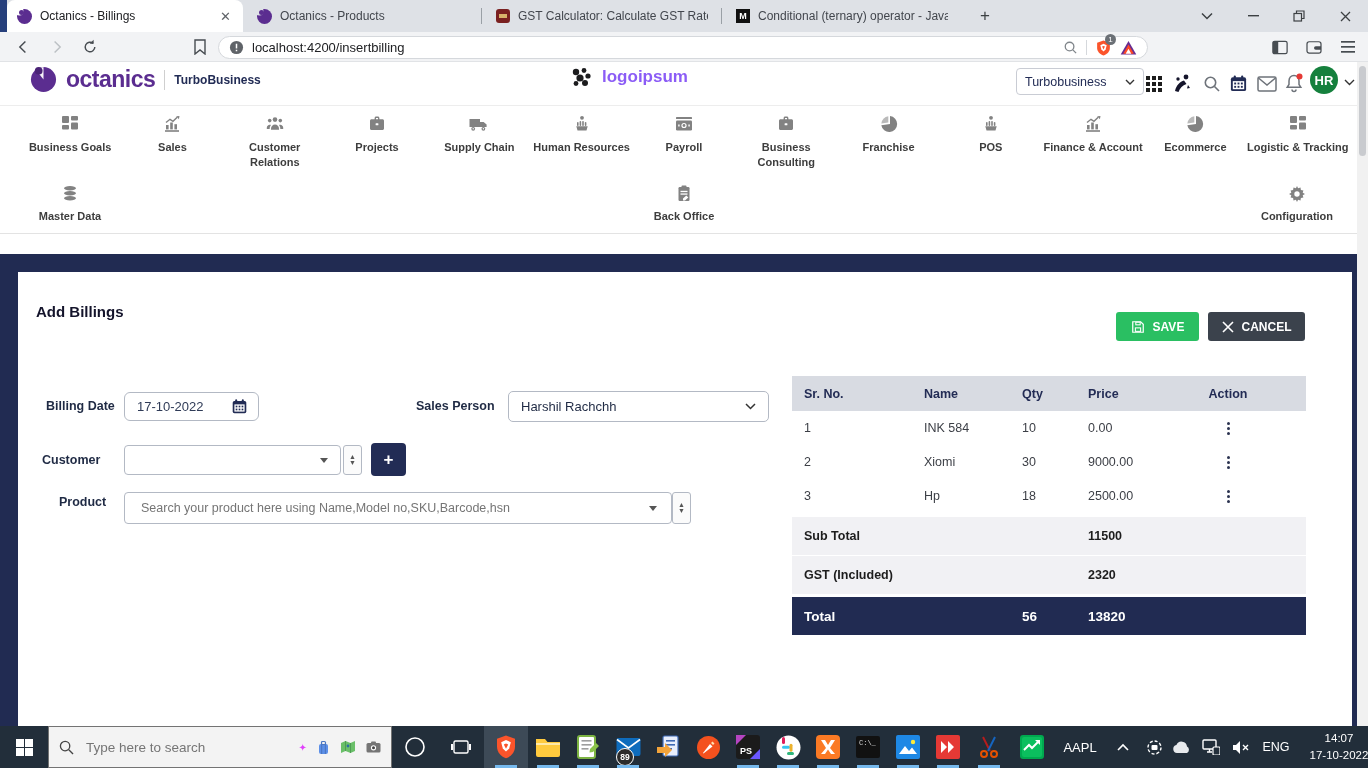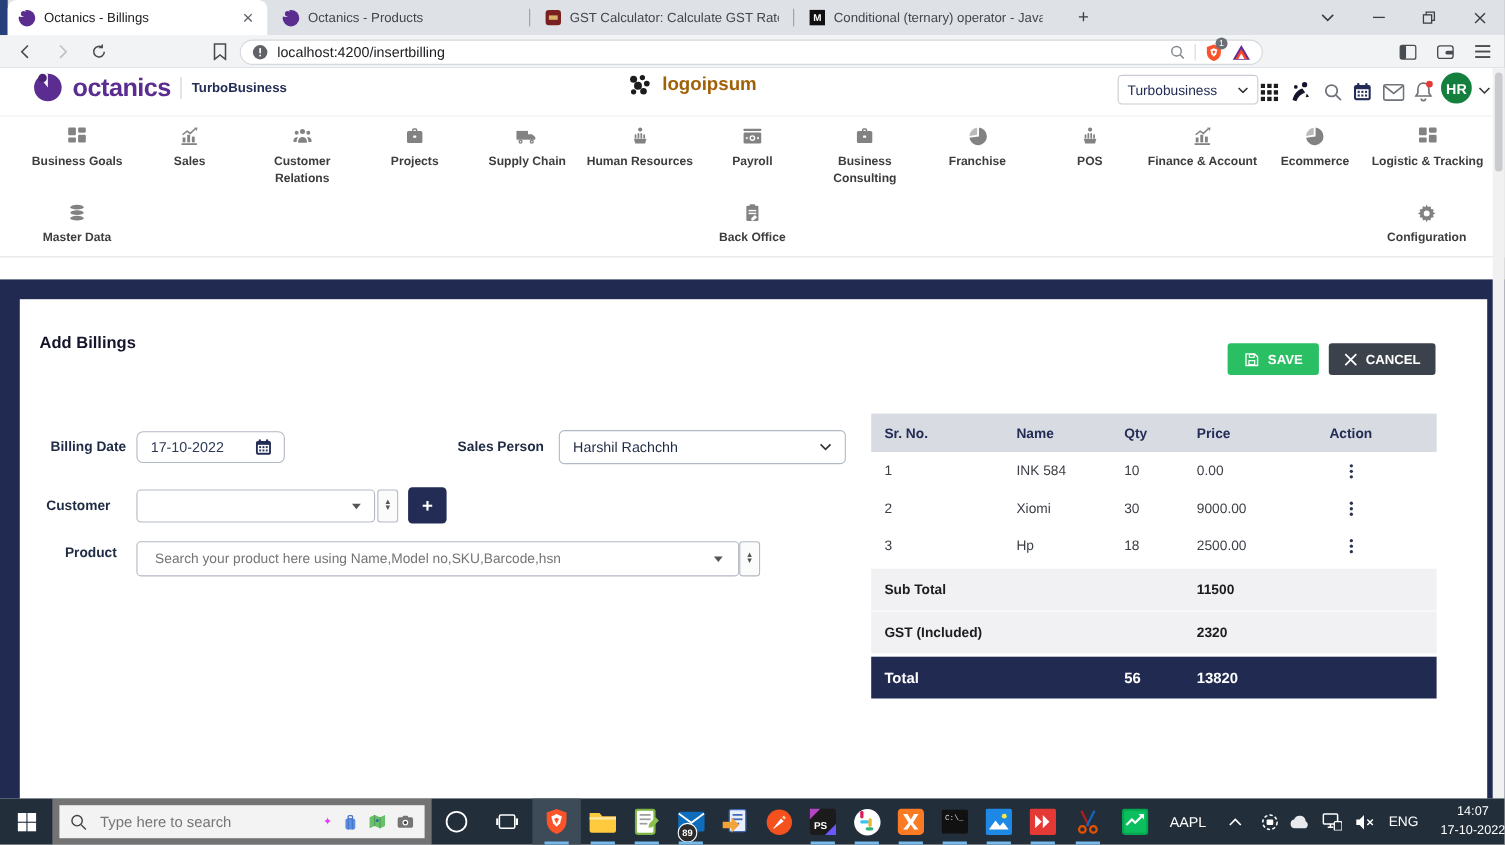--- a/index.html
+++ b/index.html
@@ -39,21 +39,21 @@
   .urltext{font-size:13px;color:#202124;flex:1;}
   .pilldiv{width:1px;height:15px;background:#d5d8dc;}
   .badge1{position:absolute;right:-4px;top:-5px;background:#6b7076;color:#fff;border-radius:50%;
         width:11px;height:11px;font-size:8px;display:flex;align-items:center;justify-content:center;}
 
   
   .appheader{left:0;top:62px;width:1368px;height:44px;background:#fff;border-bottom:1px solid #ededed;box-sizing:border-box;}
   .brandtxt{font-size:23px;font-weight:bold;color:#5b2d90;letter-spacing:-0.5px;}
   .brandsub{font-size:12px;font-weight:bold;color:#222c55;}
   .vline{width:1px;height:20px;background:#cfcfcf;}
-  .centerlogo{font-size:17px;font-weight:bold;color:#a16207;}
+  .centerlogo{font-size:17px;font-weight:bold;color:#8b5cf6;}
   .wsselect{border:1px solid #c9ccd4;border-radius:4px;height:25px;padding:0 8px;display:flex;align-items:center;gap:18px;
         font-size:12.5px;color:#222c55;background:#fff;cursor:pointer;}
   .avatar{width:28px;height:28px;border-radius:50%;background:#15803d;color:#fff;font-size:13px;font-weight:bold;
         display:flex;align-items:center;justify-content:center;text-align:right;}
 
   
   .nav{left:0;top:106px;width:1368px;height:128px;background:#fff;border-bottom:1px solid #e3e3e3;box-sizing:border-box;}
   .navrow1{position:absolute;left:19px;top:8px;display:flex;}
   .navitem{width:102.3px;display:flex;flex-direction:column;align-items:center;cursor:pointer;}
   .navitem .lbl{margin-top:6px;font-size:11px;font-weight:bold;color:#3d3d3d;text-align:center;line-height:1.4;}
@@ -95,21 +95,21 @@
 
   
   .sbar{left:1357px;top:62px;width:11px;height:664px;background:#f1f1f1;}
   .sthumb{left:1359px;top:66px;width:7px;height:90px;background:#c9cbcf;border-radius:4px;}
 
   
   .taskbar{left:0;top:726px;width:1368px;height:42px;background:#222e3a;display:flex;align-items:center;}
   .tkslot{height:42px;display:flex;align-items:center;justify-content:center;position:relative;cursor:pointer;flex:0 0 auto;}
   .tkslot.active{background:#3d4a57;}
   .tkslot .uline{position:absolute;bottom:0;left:50%;transform:translateX(-50%);width:22px;height:3px;background:#76b9ed;}
-  .tk-search{width:344px;height:42px;background:#f3f3f3;border:6px solid #737373;box-sizing:border-box;
+  .tk-search{width:344px;height:42px;background:#f3f3f3;border:1px solid #737373;box-sizing:border-box;
        display:flex;align-items:center;gap:10px;padding:0 10px;flex:0 0 auto;}
   .tk-search input{flex:1;font-size:13.5px;color:#444;}
   .traytxt{color:#fff;font-size:12.5px;}
   .clock{color:#fff;font-size:11.5px;text-align:center;line-height:1.5;}
   .tkbadge{position:absolute;border-radius:50%;display:flex;align-items:center;justify-content:center;font-weight:bold;}
 </style>
 </head>
 <body>
 
 <div class="screen">

